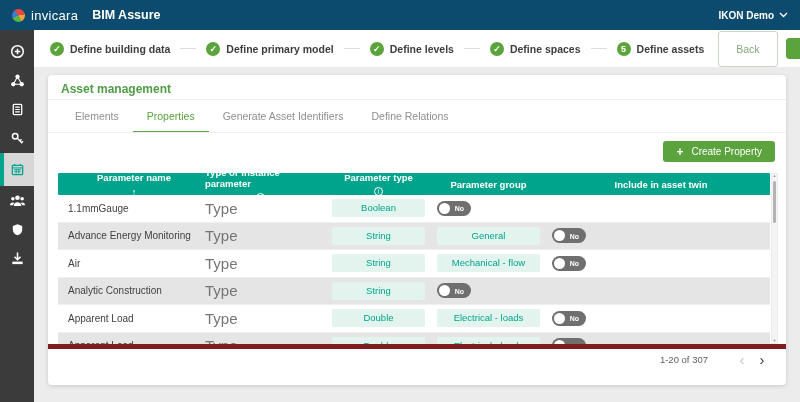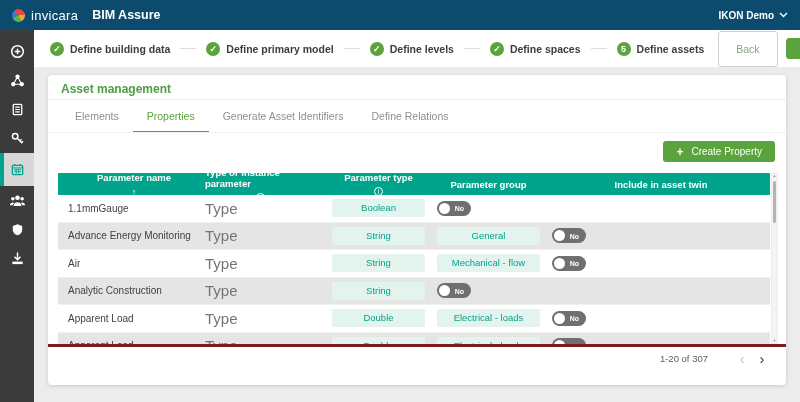--- a/index.html
+++ b/index.html
@@ -79,21 +79,21 @@
   .tlabel { position:absolute; right:7px; top:50%; transform:translateY(-50%); color:#fff; font-size:7px; font-weight:bold; }
 
   
   .vscroll { position:absolute; right:8px; top:98px; width:7px; height:171px; background:#f4f4f4;
              border:1px solid #ececec; cursor:pointer; }
   .vscroll::before { content:"▲"; position:absolute; top:-1px; left:0; width:100%; text-align:center; font-size:4px; color:#9a9a9a; }
   .vscroll::after { content:"▼"; position:absolute; bottom:0; left:0; width:100%; text-align:center; font-size:4px; color:#9a9a9a; }
   .vthumb { position:absolute; top:7px; left:1px; width:3px; height:42px; background:#b3b3b3; border-radius:2px; }
 
   
-  .pager { position:absolute; left:0; right:0; top:269px; height:25px; border-top:3px solid #7f1d1d;
+  .pager { position:absolute; left:0; right:0; top:269px; height:25px; border-top:5px solid #7f1d1d;
            display:flex; align-items:center; justify-content:flex-end; padding-right:14px; }
   .range { font-size:9.5px; color:#5d5d5d; margin-right:24px; }
   .pg { font-size:15px; width:20px; text-align:center; cursor:pointer; line-height:1; }
   .pg-prev { color:#c4c4c4; }
   .pg-next { color:#3e3e3e; }
 </style>
 </head>
 <body>
 
 <div class="navbar">

